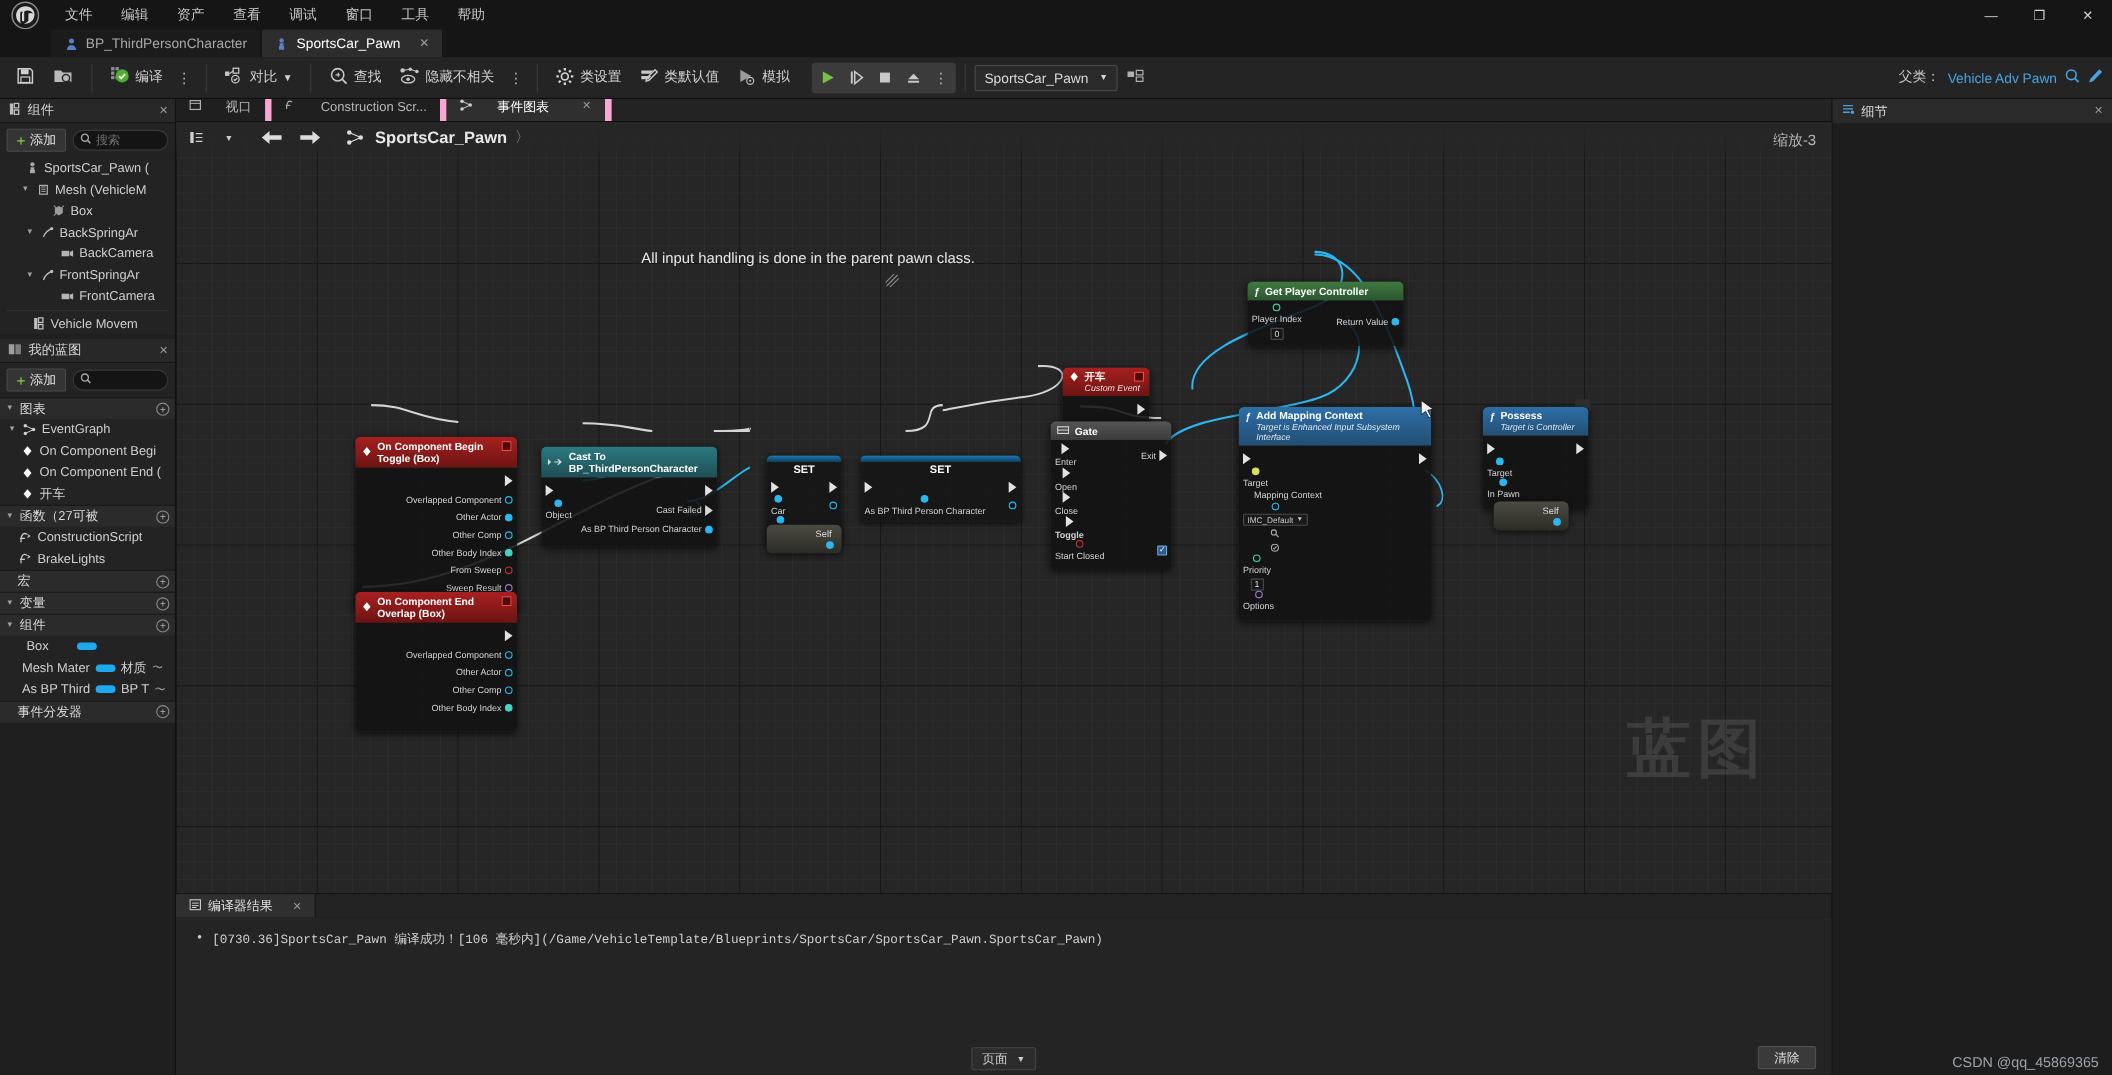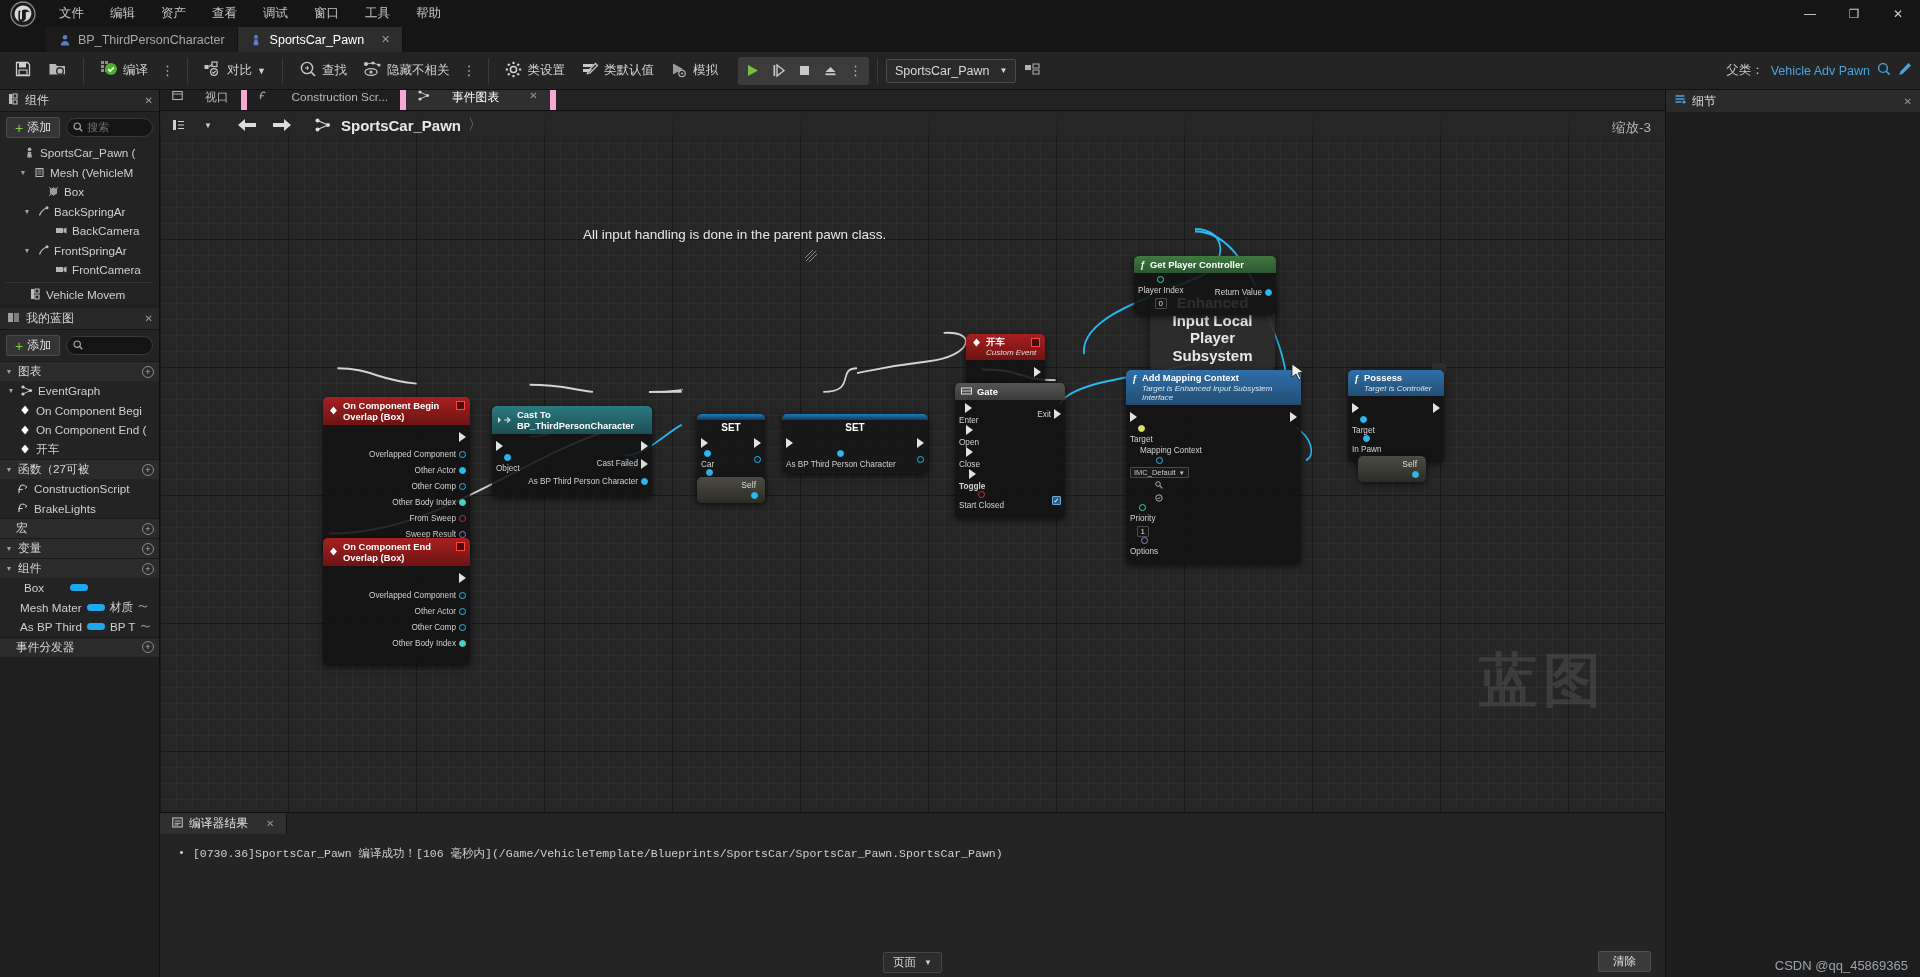--- a/index.html
+++ b/index.html
@@ -836,21 +836,21 @@
           <path d="M443,302 C455,304 452,296 448,292" stroke="#2bb7f0" stroke-width="1.5" fill="none"></path>
         </svg>
 
         <div class="node" style="left:163px; top:286px; width:147px;">
           <div class="node-hdr hdr-red">
             <span>
               <svg width="9" height="9" viewBox="0 0 9 9">
                   <path d="M4.5 0.4l3.4 4.1-3.4 4.1-3.4-4.1z" fill="#fff"></path>
                 </svg>
             </span>
-            <span>On Component Begin Overlap (Box)</span>
+            <span>On Component Begin Toggle (Box)</span>
             <span class="ev-badge"></span>
           </div>
           <div class="node-body" style="padding-bottom:14px">
             <div class="pinrow" style="justify-content:flex-end; min-height:18px;">
               <span class="pin right">
                   <span class="pin-exec"></span>
                 </span>
             </div>
             <div class="pinrow" style="justify-content:flex-end; min-height:16px;">
               <span class="pin right">
@@ -1117,27 +1117,20 @@
                 <span class="val-box">0</span>
               </span>
               <span class="pin right">
                   <span class="pin-circ blue filled"></span>
                   <span>Return Value</span>
                 </span>
             </div>
           </div>
         </div>
 
-        <div class="subsys-node" style="left:990px; top:176px; width:125px;">
-          <div>Enhanced</div>
-
-          <div>Input Local</div>
-          <div>Player</div>
-          <div>Subsystem</div>
-        </div>
 
         <div class="node" style="left:966px; top:259px; width:175px;">
           <div class="node-hdr hdr-blue" style="align-items:flex-start">
             <span style="font-style:italic; font-weight:700; font-size:9px; margin-top:1px">ƒ</span>
             <span class="node-hdr-col">
               <span>Add Mapping Context</span>
               <span class="sub" style="color:#d7e4ef">Target is Enhanced Input Subsystem Interface</span>
             </span>
           </div>
           <div class="node-body" style="padding-bottom:8px">

